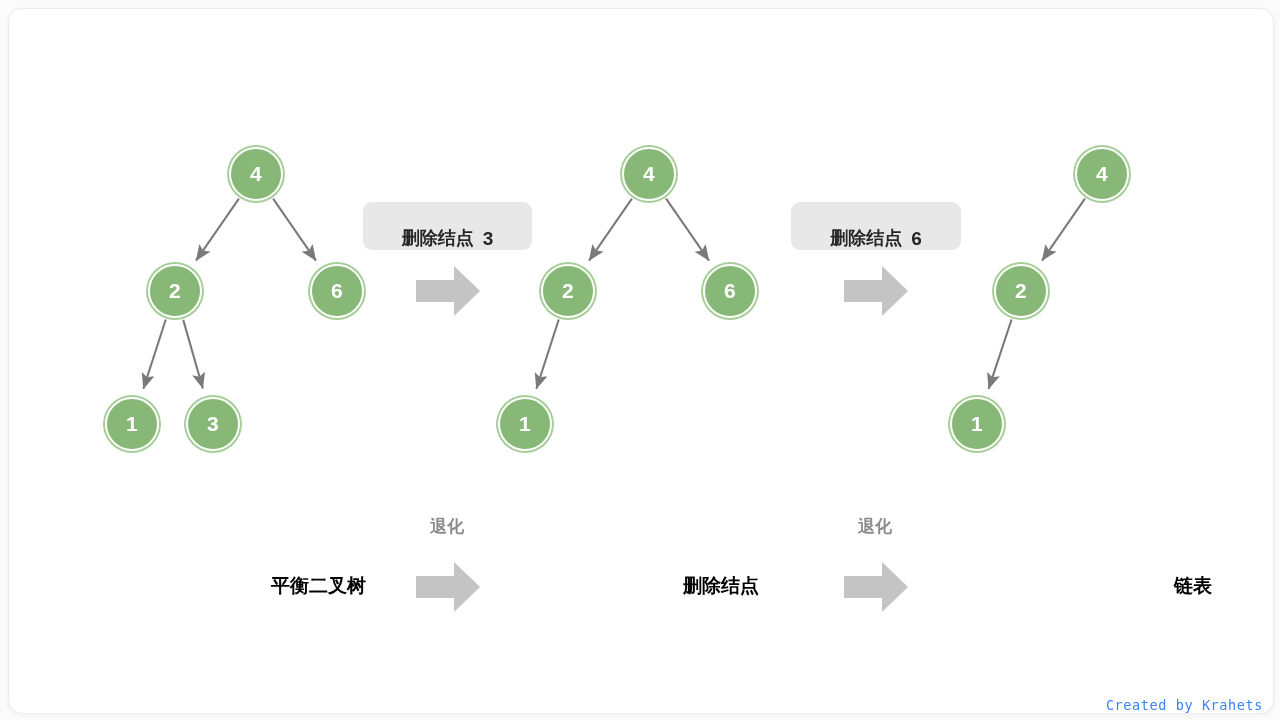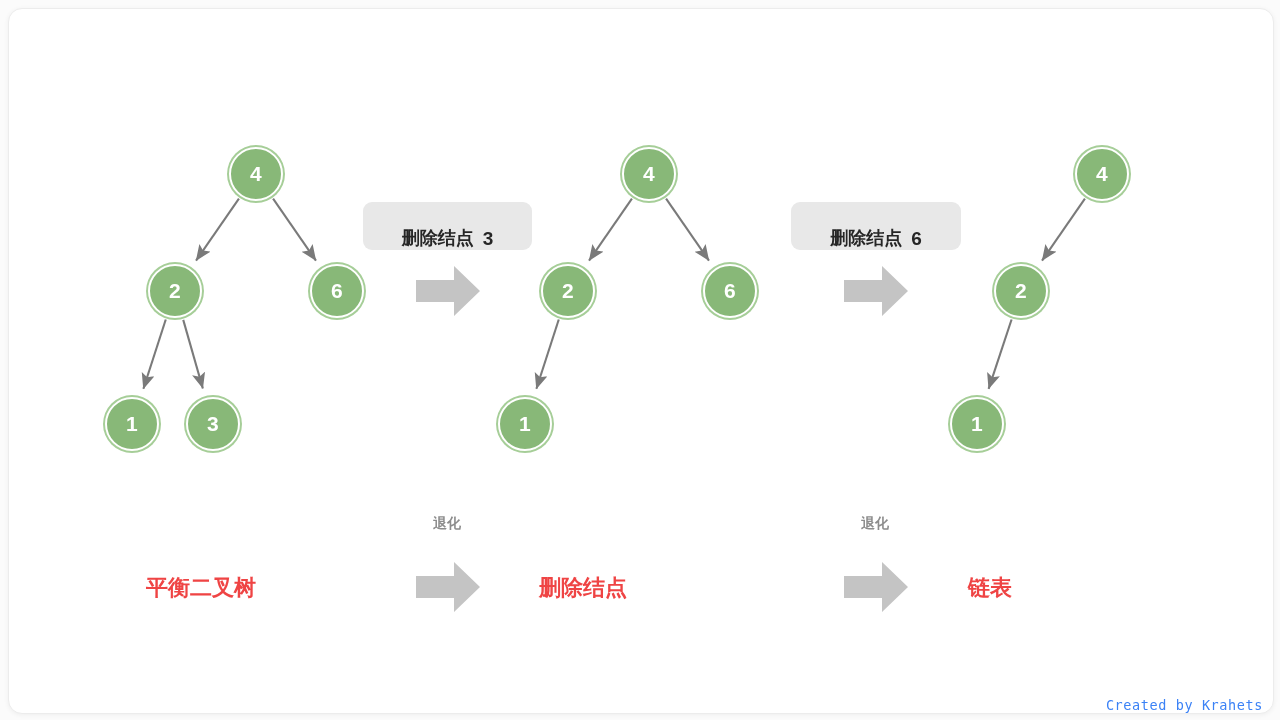--- a/index.html
+++ b/index.html
@@ -62,31 +62,31 @@
     box-sizing: border-box;
     white-space: nowrap;
   }
   .chip .num { font-size: 19px; font-weight: 700; }
   .block-arrow {
     position: absolute;
     width: 68px; height: 56px;
   }
   .stage-label {
     position: absolute;
-    color: #ef4444;
-    font-size: 22px;
+    color: #000000;
+    font-size: 19px;
     font-weight: 700;
     white-space: nowrap;
-    text-align: left;
+    text-align: right;
     user-select: none;
   }
   .degrade-label {
     position: absolute;
     color: #8c8c8c;
-    font-size: 14px;
+    font-size: 17px;
     font-weight: 700;
     white-space: nowrap;
     text-align: center;
     user-select: none;
   }
   #watermark {
     position: absolute;
     right: 26px; bottom: 16px;
     color: #3b82f6;
     font-family: "DejaVu Sans Mono", "Liberation Mono", monospace;
@@ -180,18 +180,18 @@
         <div class="block-arrow" style="left: 405px; top: 550px;"><svg viewBox="0 0 68 56" class="block-arrow-svg" width="68" height="56">
             <path d="M2,17 L40,17 L40,3 L66,28 L40,53 L40,39 L2,39 Z" fill="#c4c4c4"></path>
           </svg></div>
         <div class="block-arrow" style="left: 833px; top: 550px;"><svg viewBox="0 0 68 56" class="block-arrow-svg" width="68" height="56">
             <path d="M2,17 L40,17 L40,3 L66,28 L40,53 L40,39 L2,39 Z" fill="#c4c4c4"></path>
           </svg></div>
         <div class="degrade-label" style="left: 378px; top: 506px; width: 120px;">退化</div>
         <div class="degrade-label" style="left: 806px; top: 506px; width: 120px;">退化</div>
         <div class="stage-label" style="left: 137px; top: 564px; width: 220px;">平衡二叉树</div>
         <div class="stage-label" style="left: 530px; top: 564px; width: 220px;">删除结点</div>
-        <div class="stage-label" style="left: 959px; top: 564px; width: 220px;">链表</div>
+        <div class="stage-label" style="left: 983px; top: 564px; width: 220px;">链表</div>
       </div>
 
     <div id="watermark">Created by Krahets</div>
   </div>
 </div>
 
 </body></html>

